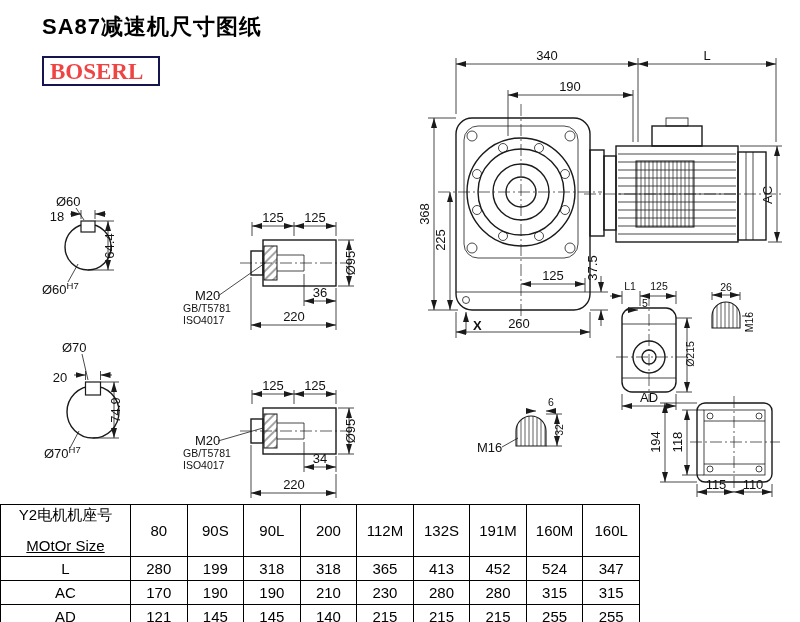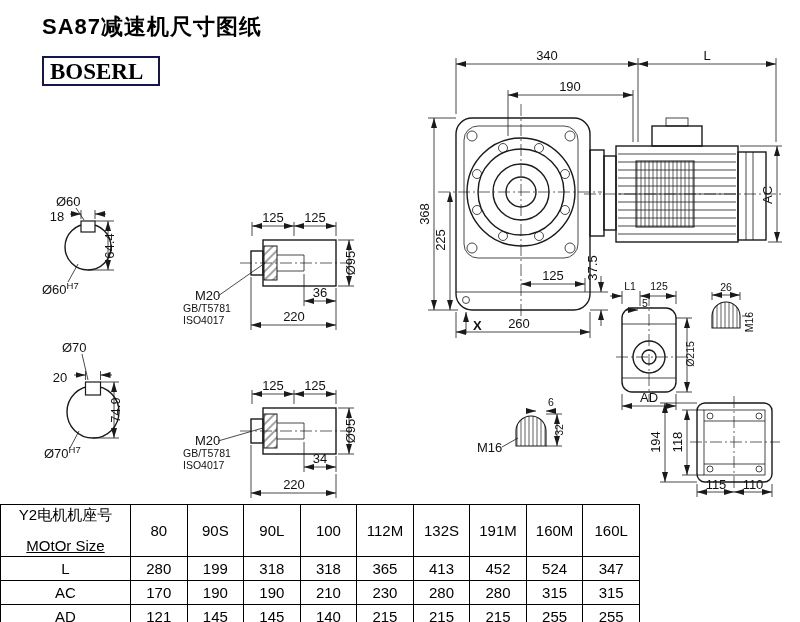--- a/index.html
+++ b/index.html
@@ -1,19 +1,19 @@
 <!DOCTYPE html>
 <html><head>
 <meta charset="utf-8">
 <style>
   html,body{margin:0;padding:0;}
   body{width:800px;height:622px;position:relative;background:#fff;font-family:"Liberation Sans",sans-serif;color:#111;overflow:hidden;}
   .title{position:absolute;left:42px;top:12px;font-size:22px;font-weight:bold;letter-spacing:1px;color:#000;}
   .brand{position:absolute;left:42px;top:56px;width:118px;height:30px;border:2px solid #15154f;box-sizing:border-box;display:flex;align-items:center;padding-left:6px;background:#fff;}
-  .brand span{font-family:"Liberation Serif",serif;font-size:23px;font-weight:bold;color:#000000;line-height:1;}
+  .brand span{font-family:"Liberation Serif",serif;font-size:23px;font-weight:bold;color:#ef4444;line-height:1;}
   svg.draw{position:absolute;left:0;top:0;}
   svg text{font-family:"Liberation Sans","DejaVu Sans",sans-serif;font-size:13px;fill:#111;}
   svg text.sm{font-size:10.5px;}
   .o{fill:none;stroke:#1a1a1a;stroke-width:1.4;}
   .t{fill:none;stroke:#1a1a1a;stroke-width:0.8;}
   .d{fill:none;stroke:#1a1a1a;stroke-width:0.8;}
   .cl{fill:none;stroke:#1a1a1a;stroke-width:0.7;stroke-dasharray:12 3 2 3;}
   table.spec{position:absolute;left:0;top:504px;width:640px;border-collapse:collapse;table-layout:fixed;background:#fff;}
   table.spec td{border:1px solid #000;text-align:center;vertical-align:middle;font-size:15px;padding:0;color:#000;}
   .hdr-cn{font-size:15px;line-height:20px;}
@@ -325,21 +325,21 @@
   </colgroup>
   <tbody>
     <tr style="height:46px">
       <td>
         <div class="hdr-cn">Y2电机机座号</div>
         <div class="hdr-en">MOtOr Size</div>
       </td>
       <td>80</td>
       <td>90S</td>
       <td>90L</td>
-      <td>100</td>
+      <td>200</td>
       <td>112M</td>
       <td>132S</td>
       <td>191M</td>
       <td>160M</td>
       <td>160L</td>
     </tr>
     <tr style="height:24px">
       <td>L</td>
       <td>280</td>
       <td>199</td>

